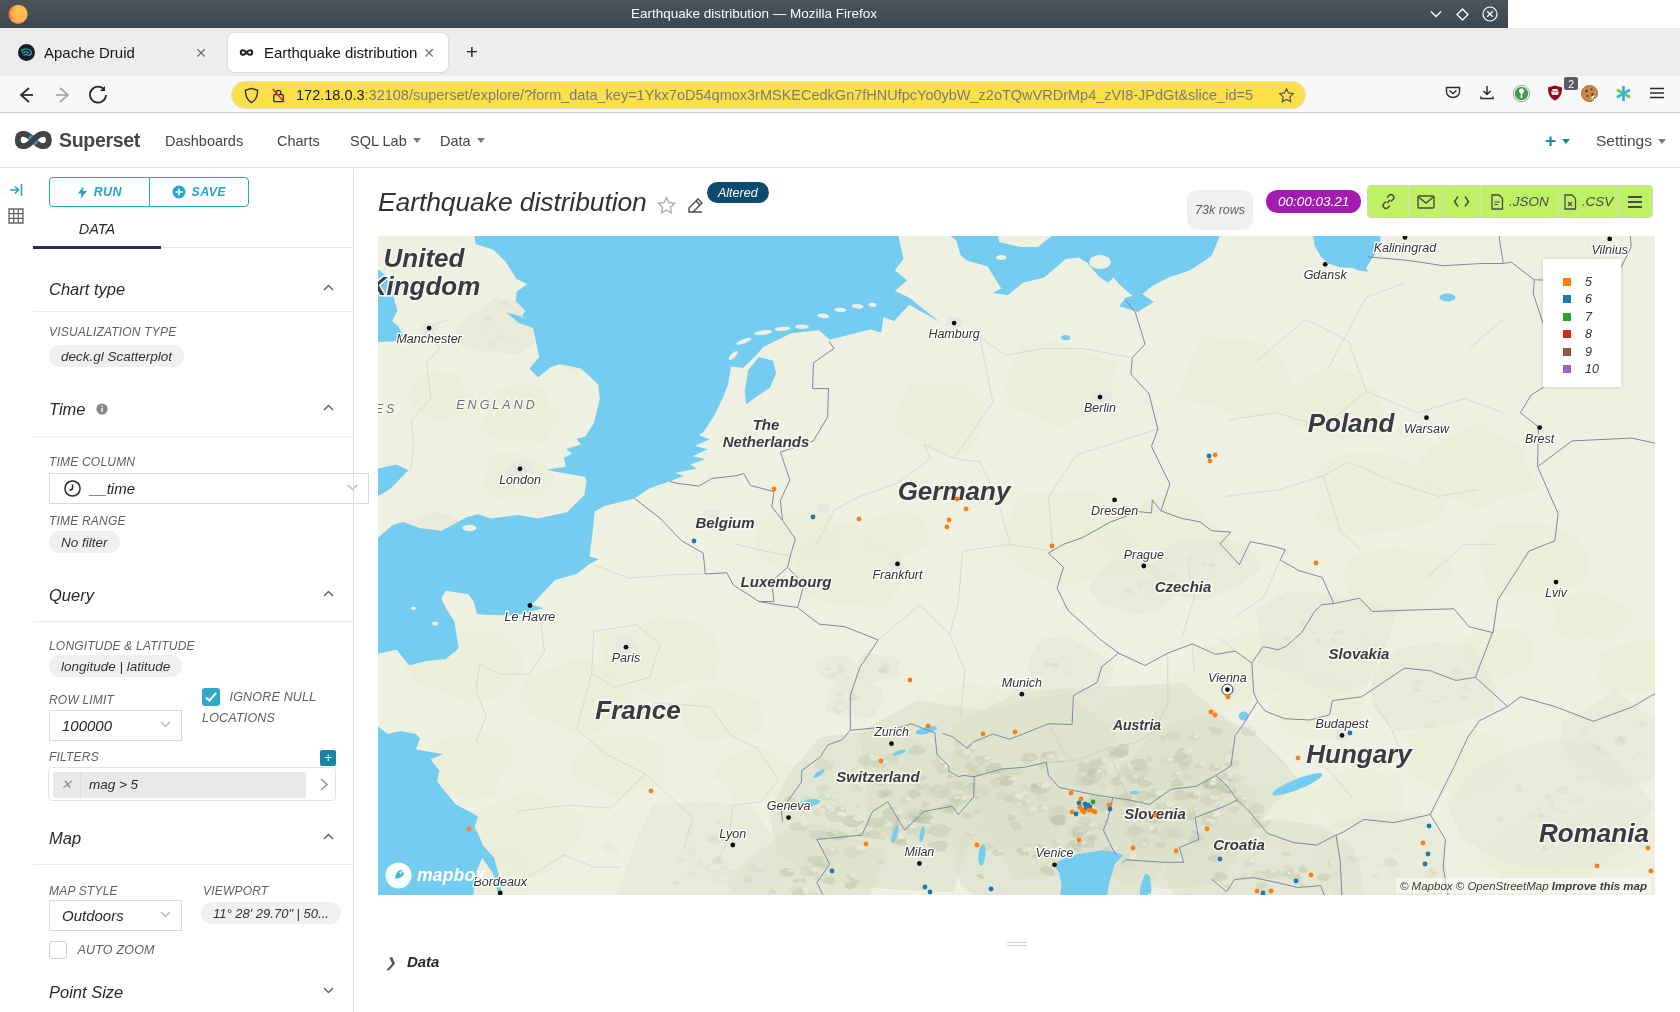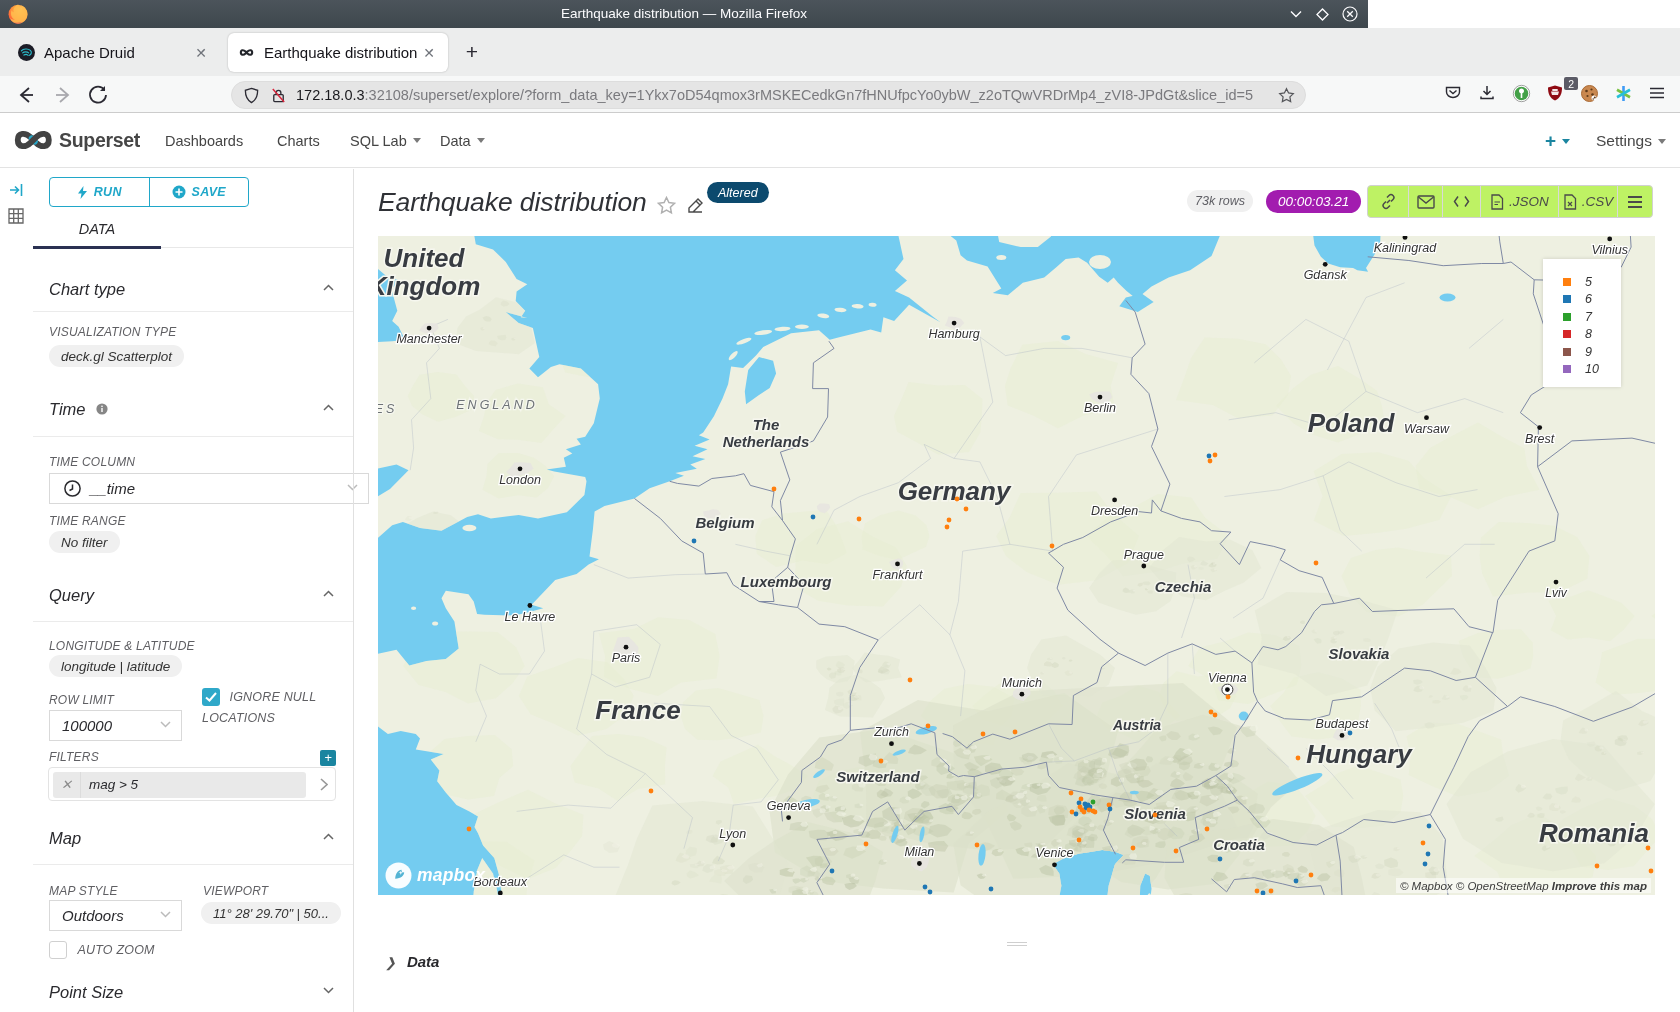--- a/index.html
+++ b/index.html
@@ -1,39 +1,39 @@
 <!DOCTYPE html>
 <html><head>
 <meta charset="utf-8">
 <style>
 * { margin:0; padding:0; box-sizing:border-box; }
 html,body { width:1680px; height:1012px; overflow:hidden; font-family:"Liberation Sans", sans-serif; background:#fff; }
 
 
-.titlebar { position:absolute; left:0; top:0; width:1368px; height:28px;
+.titlebar { position:absolute; left:0; top:0; width:1508px; height:28px;
   background:linear-gradient(#4c545b,#3e474d); color:#fcfcfe; }
 .titlebar .title { position:absolute; left:0; right:0; top:0; height:28px; line-height:28px;
   text-align:center; font-size:13.5px; }
 .fxlogo { position:absolute; left:7px; top:3px; width:22px; height:22px; }
 .winbtns { position:absolute; right:10px; top:0; height:28px; display:flex; align-items:center; gap:13px; }
 .winbtns svg { display:block; }
 
 
 .tabbar { position:absolute; left:0; top:28px; width:1680px; height:48px; background:#eceded; }
 .tab { position:absolute; top:5px; height:39px; display:flex; align-items:center; font-size:15px; color:#15141a; }
 .tab.inactive { left:8px; width:212px; padding:0 10px; }
 .tab.active { left:228px; width:220px; background:#fff; border-radius:6px; box-shadow:0 0 2px rgba(0,0,0,.25); padding:0 10px; }
 .tab .favicon { width:17px; height:17px; margin-right:9px; flex:0 0 auto; }
 .tab .tx { color:#6f737a; margin-left:auto; font-size:14px; padding:0 3px;}
 .newtab { position:absolute; left:458px; top:10px; width:28px; height:28px; font-size:21px; color:#2b2a33; text-align:center; line-height:27px; font-weight:400;}
 
 
 .urlrow { position:absolute; left:0; top:76px; width:1680px; height:37px; background:#f7f8f8; border-bottom:1px solid #ccc; }
 .navbtn { position:absolute; top:5px; width:28px; height:28px; color:#2b2a33; }
-.urlfield { position:absolute; left:231px; top:5px; width:1075px; height:28px; background:#e5e5e5; border:1px solid #ddd; border-radius:14px; display:flex; align-items:center; font-size:14.5px; }
+.urlfield { position:absolute; left:231px; top:5px; width:1075px; height:28px; background:#fde047; border:1px solid #ddd; border-radius:14px; display:flex; align-items:center; font-size:14.5px; }
 .urlfield .host { color:#1a1a1e; }
 .urlfield .rest { color:#7a7a7e; }
 .toolicons { position:absolute; right:0; top:5px; height:28px; display:flex; align-items:center; }
 .toolicons > div { width:34px; text-align:center; }
 
 
 .ssnav { position:absolute; left:0; top:113px; width:1680px; height:55px; background:#fff; border-bottom:1px solid #e3e3e3; }
 .sslogo { position:absolute; left:10px; top:8px; display:flex; align-items:center; }
 .sslogo .word { font-size:19.5px; font-weight:700; color:#464646; letter-spacing:-0.3px; margin-left:5px;}
 .ssmenu { position:absolute; top:0; height:55px; display:flex; align-items:center; font-size:14.5px; color:#454545; }
@@ -64,21 +64,21 @@
 .selbox { background:#fff; border:1px solid #d9d9d9; border-radius:0; height:31px; display:flex; align-items:center; font-size:15px; color:#2a2a2e; position:relative;}
 .selbox .dn { position:absolute; right:10px; top:10px; }
 .cb { width:18px; height:18px; border-radius:3px; display:inline-block; vertical-align:middle; }
 .cb.on { background:#2fa8c9; }
 .cb.off { background:#fff; border:1.5px solid #d0d0d0; }
 
 
 .chhdr { position:absolute; left:24px; top:0; width:1280px; height:68px; }
 .chtitle { position:absolute; left:0; top:18px; font-size:26.5px; letter-spacing:-0.1px; color:#2f3136; }
 .badge-altered { position:absolute; left:329px; top:13px; background:#0c4a6e; color:#fff; font-size:12.5px; border-radius:11px; padding:3.5px 11px; }
-.rows-pill { position:absolute; background:#f0f0f0; color:#606066; font-size:12.5px; border-radius:11px; padding:4px 8px; top:21px;}
+.rows-pill { position:absolute; background:#f0f0f0; color:#606066; font-size:12.5px; border-radius:11px; padding:13px 8px; top:21px;}
 .time-pill { position:absolute; background:#a21caf; color:#fff; font-size:13.5px; border-radius:12px; padding:4px 12px; top:21px;}
 .btngroup { position:absolute; top:16px; height:33px; display:flex; border:1px solid #d1d1d1; border-radius:4px; background:#bef264; align-items:stretch;}
 .btngroup .bg { display:flex; align-items:center; justify-content:center; color:#4a4a4a; font-size:13.5px; gap:5px;}
 .btngroup .bg + .bg { border-left:1px solid #d9d9d9; }
 
 .maphold { position:absolute; left:24px; top:67px; width:1277px; height:659px; overflow:hidden; }
 .legend { position:absolute; left:1165px; top:23px; width:78px; height:128px; background:#fff; box-shadow:0 0 4px rgba(0,0,0,.15); }
 .legend .li { display:flex; align-items:center; height:17.5px; margin-left:20px; margin-top:0px; font-size:12.5px; color:#333; gap:14px;}
 .legend .sq { width:8px; height:8px; }
 .mapattrib { position:absolute; right:4px; bottom:2px; font-size:11.5px; color:#3c3c3c; background:rgba(255,255,255,.55); padding:1.5px 4px;}

